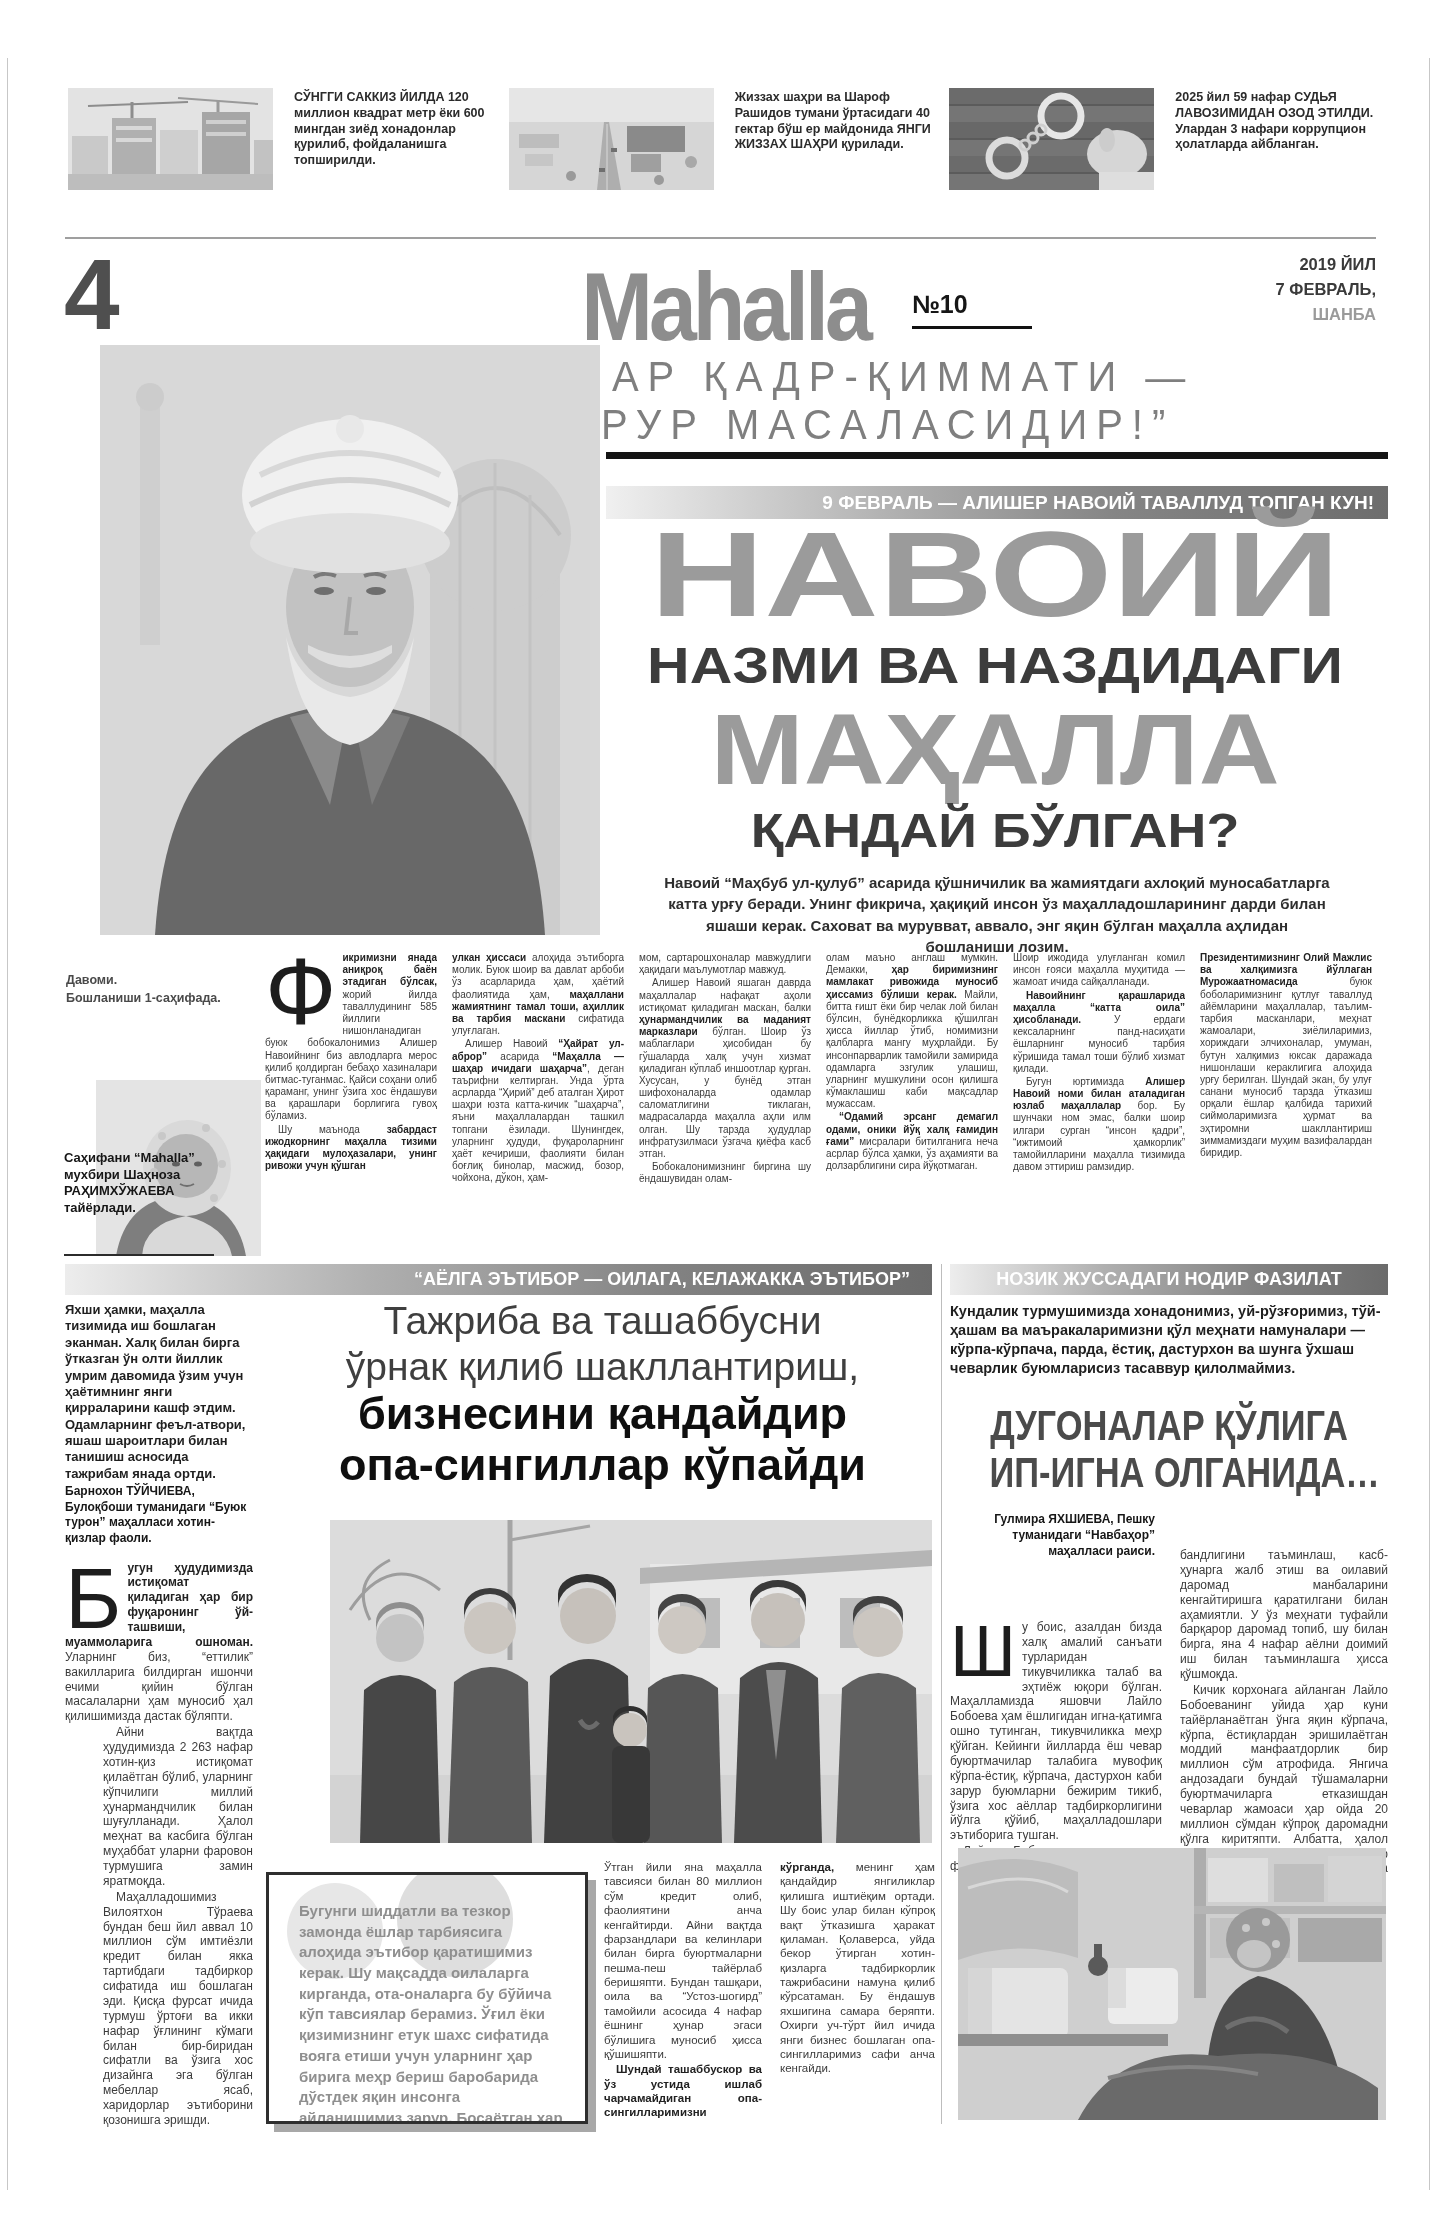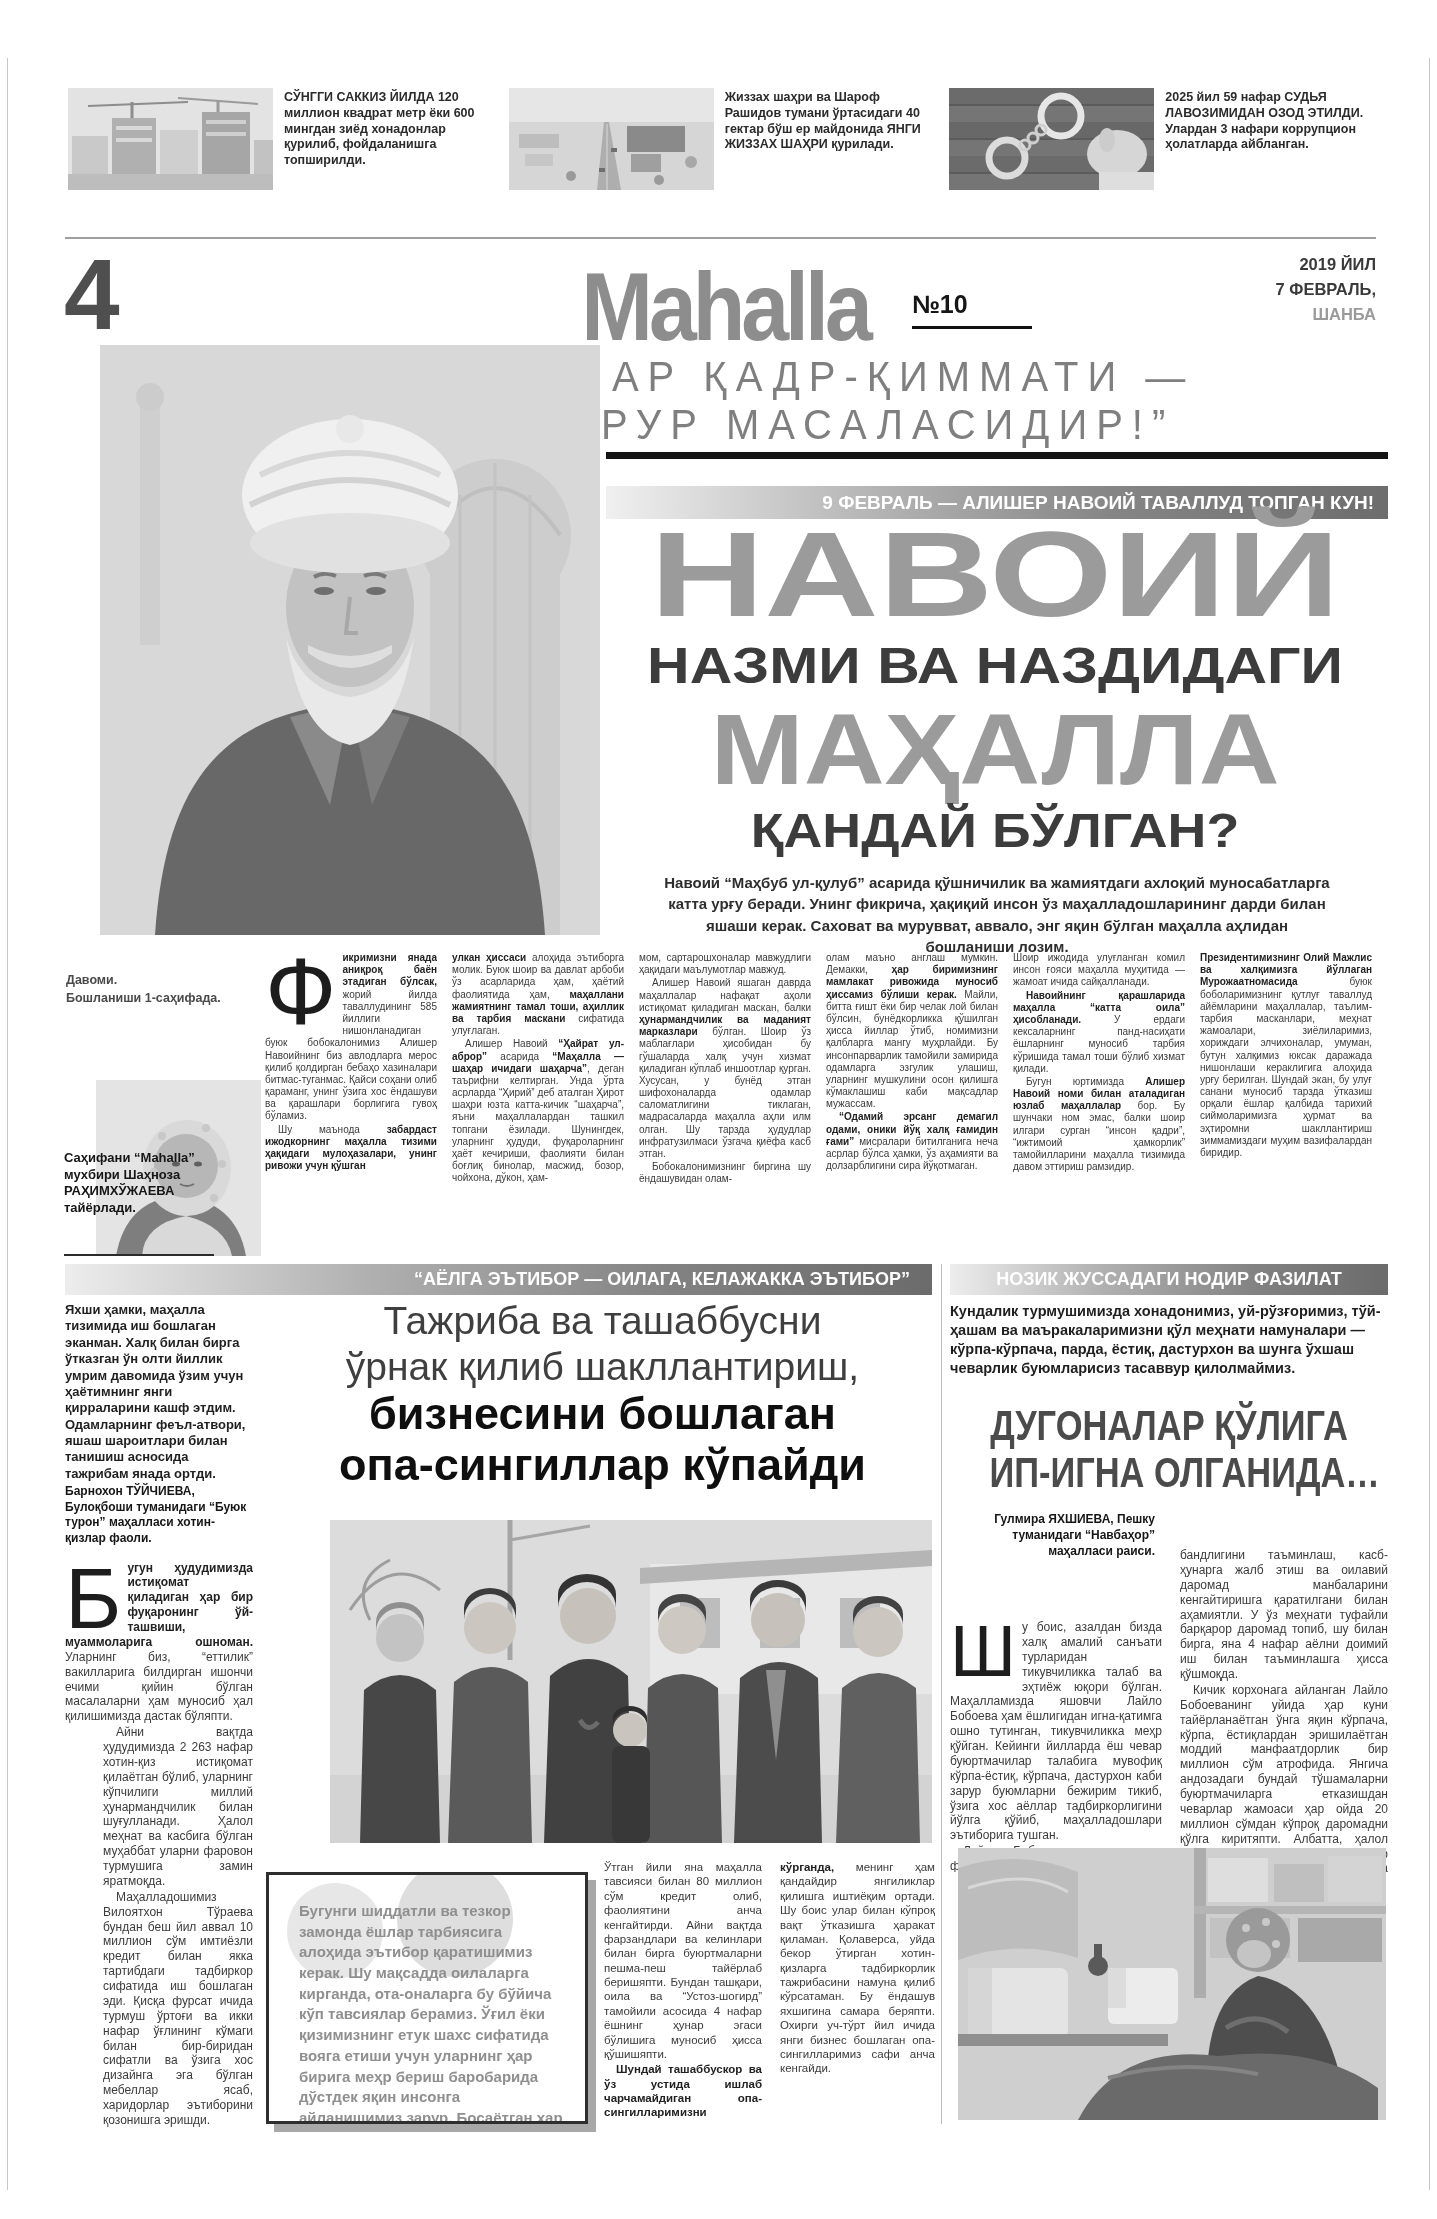--- a/index.html
+++ b/index.html
@@ -3,21 +3,21 @@
 <meta charset="utf-8">
 <style>
   html,body{margin:0;padding:0;background:#ffffff;}
   body{width:1437px;height:2219px;position:relative;font-family:"Liberation Sans","DejaVu Sans",sans-serif;color:#3b3b3b;}
   #paper{position:absolute;inset:0;background:#fff;overflow:hidden;}
   .edge{position:absolute;top:58px;width:1px;height:2132px;background:#c7c7c7;}
   .edge-l{left:7px;} .edge-r{left:1429px;}
 
   
   .briefs{position:absolute;left:68px;top:88px;width:1308px;display:flex;gap:14px;}
-  .brief{display:flex;gap:11px;width:432px;}
+  .brief{display:flex;gap:21px;width:432px;}
   .bphoto{width:205px;height:102px;flex:0 0 205px;overflow:hidden;background:#d8d8d8;}
   .bphoto svg{display:block;width:100%;height:100%;}
   .btext{font-size:12.5px;font-weight:700;line-height:1.26;color:#2b2b2b;padding-top:2px;}
 
   
   .mast-rule{position:absolute;left:65px;top:237px;width:1311px;height:2px;background:#9f9f9f;}
   .pagenum{position:absolute;left:64px;top:244px;font-size:100px;font-weight:800;color:#4f4f4f;line-height:1;}
   .logo{position:absolute;left:555px;top:258px;width:340px;text-align:center;font-size:86px;font-weight:800;color:#8d8d8d;letter-spacing:-4px;line-height:1;transform:scaleY(1.12);transform-origin:50% 0;}
   .issue-wrap{position:absolute;left:912px;top:290px;width:130px;text-align:left;}
   .issue{font-size:25px;font-weight:800;color:#161616;}
@@ -285,21 +285,21 @@
     <div class="a2-body">
       <p><span class="drop2">Б</span><span class="b">угун ҳудудимизда истиқомат қиладиган ҳар бир фуқаронинг ўй-ташвиши, муаммоларига ошноман.</span><span> Уларнинг биз, “еттилик” вакилларига билдирган ишончи ечими қийин бўлган масалаларни ҳам муносиб ҳал қилишимизда дастак бўляпти.</span></p>
       <p><span>Айни вақтда ҳудудимизда 2 263 нафар хотин-қиз истиқомат қилаётган бўлиб, уларнинг кўпчилиги миллий ҳунармандчилик билан шуғулланади. Ҳалол меҳнат ва касбига бўлган муҳаббат уларни фаровон турмушига замин яратмоқда.</span></p>
       <p><span>Маҳалладошимиз Вилоятхон Тўраева бундан беш йил аввал 10 миллион сўм имтиёзли кредит билан якка тартибдаги тадбиркор сифатида иш бошлаган эди. Қисқа фурсат ичида турмуш ўртоғи ва икки нафар ўғлининг кўмаги билан бир-биридан сифатли ва ўзига хос дизайнга эга бўлган мебеллар ясаб, харидорлар эътиборини қозонишга эришди.</span></p>
     </div>
   </div>
 
   <div class="a2head">
     <div class="l1">Тажриба ва ташаббусни</div>
     <div class="l2">ўрнак қилиб шакллантириш,</div>
-    <div class="l3">бизнесини бошлаган</div>
+    <div class="l3">бизнесини қандайдир</div>
     <div class="l4">опа-сингиллар кўпайди</div>
   </div>
 
   <div class="groupphoto">
     <svg viewBox="0 0 602 323">
         <rect width="602" height="323" fill="#dcdcdc"></rect>
         <rect x="320" y="44" width="282" height="130" fill="#e8e8e8"></rect>
         <polygon points="310,48 602,30 602,46 310,64" fill="#b5b5b5"></polygon>
         <rect x="350" y="78" width="40" height="50" fill="#bdbdbd"></rect>
         <rect x="430" y="78" width="40" height="50" fill="#bdbdbd"></rect>

